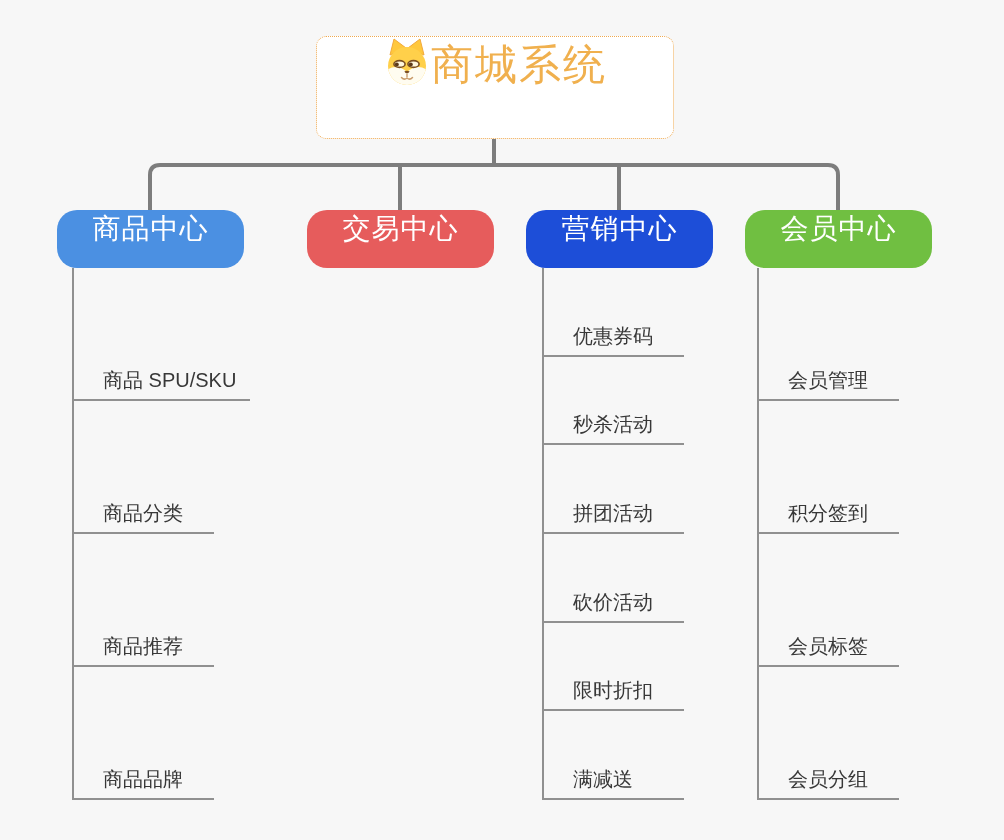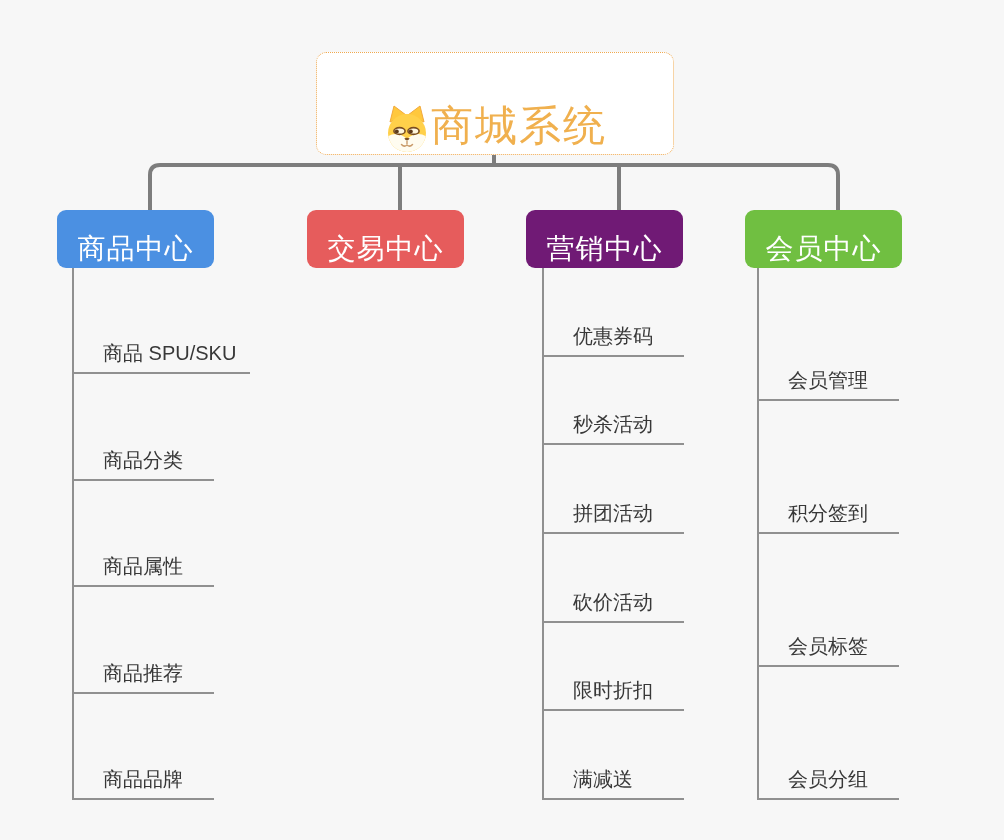--- a/index.html
+++ b/index.html
@@ -16,44 +16,44 @@
   svg.connectors {
     position: absolute;
     left: 0; top: 0;
     width: 1004px; height: 840px;
     pointer-events: none;
   }
 
   
   .root-node {
     position: absolute;
-    left: 316px; top: 52px;
+    left: 316px; top: 36px;
     width: 358px; height: 103px;
     background: #ffffff;
     border: 1px dotted #F0A94F;
     border-radius: 10px;
     display: flex;
-    align-items: flex-end;
+    align-items: flex-start;
     justify-content: center;
   }
   .root-title {
     font-size: 42px;
     letter-spacing: 2px;
     white-space: nowrap;
   }
   .doge { width: 48px; height: 50px; flex: 0 0 auto; }
 
   
   .branch {
     position: absolute;
     top: 210px;
-    width: 157px; height: 58px;
-    border-radius: 9px;
+    width: 187px; height: 58px;
+    border-radius: 20px;
     display: flex;
-    align-items: flex-end;
+    align-items: flex-start;
     justify-content: center;
     color: #ffffff;
     font-size: 28px;
     letter-spacing: 1px;
     white-space: nowrap;
   }
   .b0 { left: 57px; }
   .b1 { left: 307px; }
   .b2 { left: 526px; }
   .b3 { left: 745px; }
@@ -122,31 +122,30 @@
     </svg>
     <span class="root-title" style="color: rgb(240, 176, 78);">商城系统</span>
   </div>
 
   <div class="branch b0" style="background-color: rgb(75, 144, 226);">
     <span>商品中心</span>
   </div>
   <div class="branch b1" style="background-color: rgb(230, 92, 92);">
     <span>交易中心</span>
   </div>
-  <div class="branch b2" style="background-color: #701a75;">
+  <div class="branch b2" style="background-color: #1d4ed8;">
     <span>营销中心</span>
   </div>
   <div class="branch b3" style="background-color: rgb(112, 191, 65);">
     <span>会员中心</span>
   </div>
 
   <div class="col c0">
     <div class="leaf">商品 SPU/SKU</div>
     <div class="leaf">商品分类</div>
-    <div class="leaf">商品属性</div>
     <div class="leaf">商品推荐</div>
     <div class="leaf">商品品牌</div>
   </div>
 
 
   <div class="col c2">
     <div class="leaf">优惠券码</div>
     <div class="leaf">秒杀活动</div>
     <div class="leaf">拼团活动</div>
     <div class="leaf">砍价活动</div>

